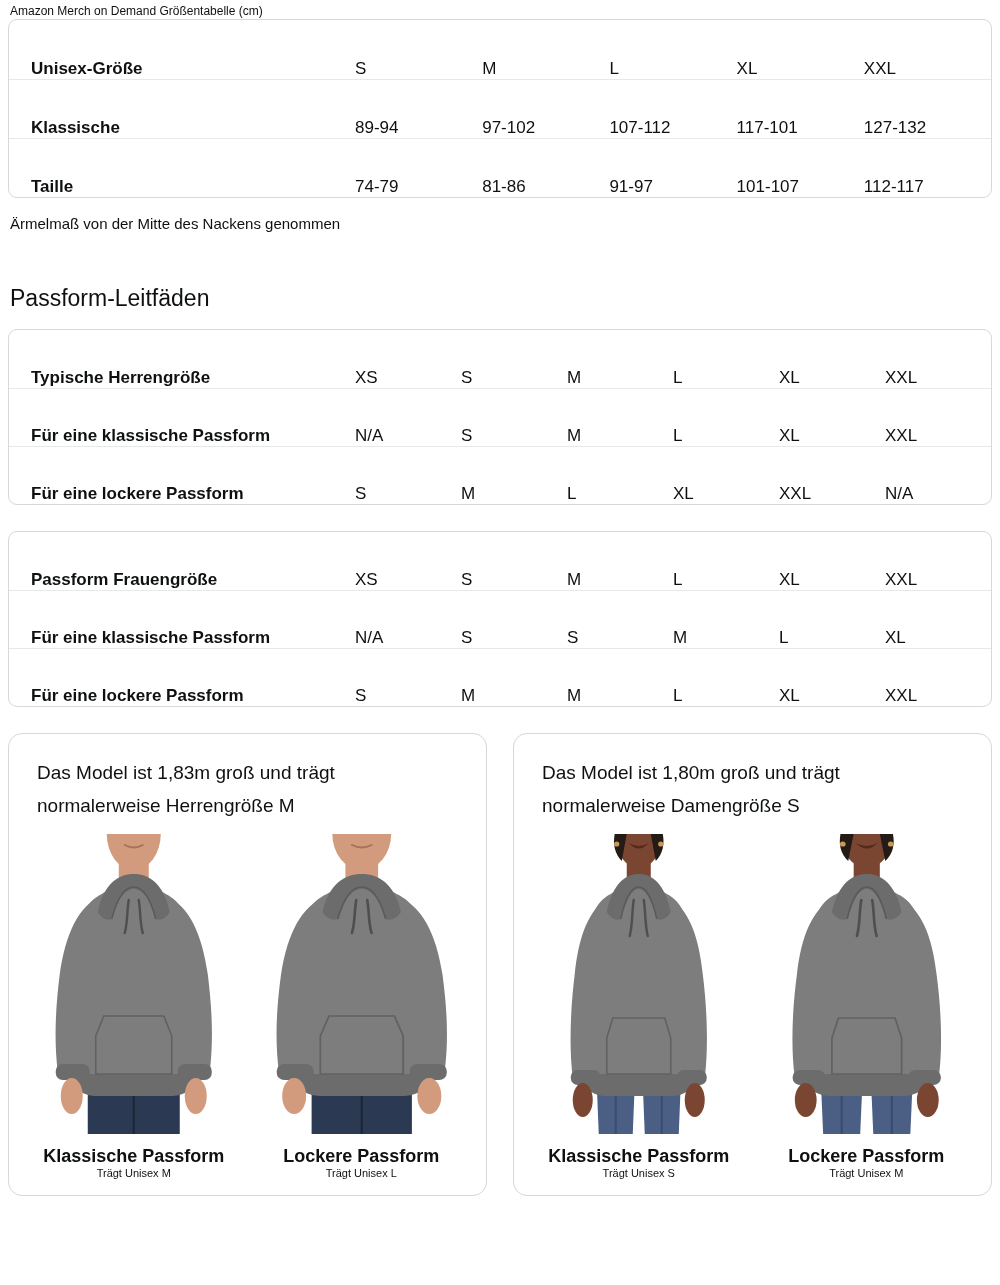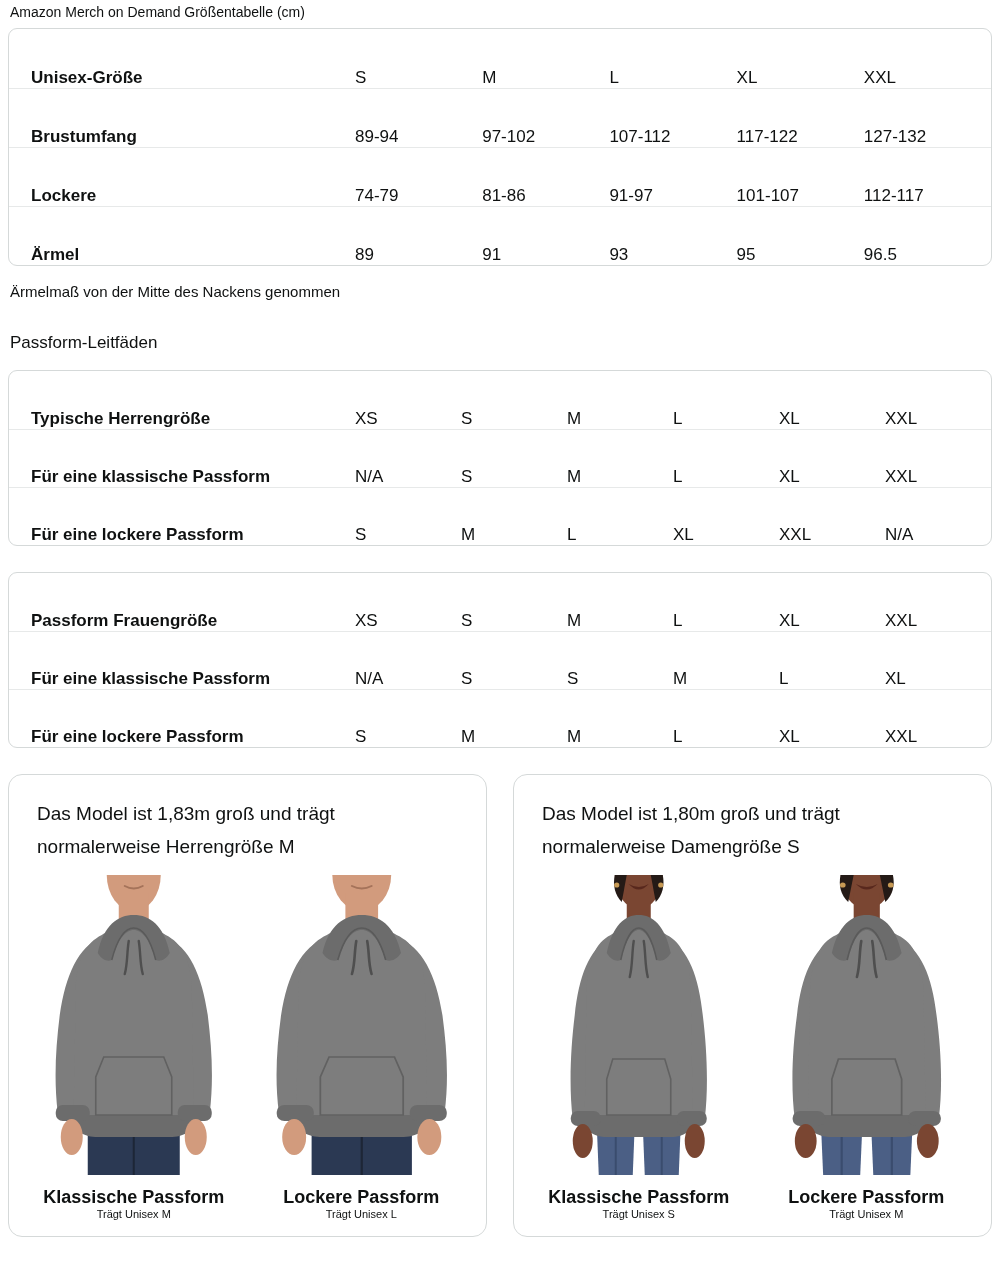--- a/index.html
+++ b/index.html
@@ -19,29 +19,29 @@
     --hair:#241a16;
   }
   *{box-sizing:border-box;}
   html,body{margin:0;padding:0;background:#fff;}
   body{
     width:1000px;height:1285px;overflow:hidden;
     color:var(--text);
     font-family:"Liberation Sans","DejaVu Sans",sans-serif;
   }
   .page{padding:2px 8px 0 8px;}
-  .title{font-size:14px;font-weight:400;margin:2px 0 8px 2px;}
+  .title{font-size:12px;font-weight:400;margin:2px 0 1px 2px;}
   .tbl{border:1px solid var(--border);border-radius:9px;background:#fff;overflow:hidden;}
   .tbl .row{display:flex;align-items:flex-end;height:59px;border-top:1px solid var(--divider);}
   .tbl .row:first-child{border-top:none;}
   .fit .row{height:58px;}
   .cell-label{flex:0 0 346px;padding-left:22px;font-weight:700;font-size:17px;}
   .cell{flex:1;font-size:17px;}
   .note{font-size:15px;margin:17px 0 0 2px;}
-  .section-title{font-size:17px;font-weight:400;margin:33px 0 17px 2px;}
+  .section-title{font-size:23px;font-weight:400;margin:53px 0 17px 2px;}
   .fit + .fit{margin-top:26px;}
   .cards{display:flex;gap:26px;margin-top:26px;border-radius:28px;}
   .card{flex:1;border:1px solid var(--border);border-radius:14px;padding:22px 22px 16px 22px;}
   .card-desc{font-size:19px;line-height:33px;max-width:382px;margin:0 0 12px 6px;}
   .models{display:flex;gap:22px;justify-content:space-between;}
   .model{flex:1;display:flex;flex-direction:column;align-items:center;min-width:0;}
   .model svg{width:100%;max-width:206px;height:300px;display:block;}
   .model.loose svg{transform:scaleX(1.09);transform-origin:50% 100%;}
   .caption-name{font-size:18px;font-weight:700;margin-top:12px;text-align:center;white-space:nowrap;}
   .caption-size{font-size:11px;text-align:center;white-space:nowrap;}
@@ -73,42 +73,34 @@
   <div class="tbl">
     <div class="row">
       <div class="cell-label">Unisex-Größe</div>
       <div class="cell">S</div>
       <div class="cell">M</div>
       <div class="cell">L</div>
       <div class="cell">XL</div>
       <div class="cell">XXL</div>
     </div>
     <div class="row">
-      <div class="cell-label">Brustumfang</div>
+      <div class="cell-label">Klassische</div>
       <div class="cell">89-94</div>
       <div class="cell">97-102</div>
       <div class="cell">107-112</div>
-      <div class="cell">117-122</div>
+      <div class="cell">117-101</div>
       <div class="cell">127-132</div>
     </div>
     <div class="row">
-      <div class="cell-label">Lockere</div>
+      <div class="cell-label">Taille</div>
       <div class="cell">74-79</div>
       <div class="cell">81-86</div>
       <div class="cell">91-97</div>
       <div class="cell">101-107</div>
       <div class="cell">112-117</div>
-    </div>
-    <div class="row">
-      <div class="cell-label">Ärmel</div>
-      <div class="cell">89</div>
-      <div class="cell">91</div>
-      <div class="cell">93</div>
-      <div class="cell">95</div>
-      <div class="cell">96.5</div>
     </div>
   </div>
 
   <div class="note">Ärmelmaß von der Mitte des Nackens genommen</div>
 
   <div class="section-title">Passform-Leitfäden</div>
 
   <div class="tbl fit">
     <div class="row">
       <div class="cell-label">Typische Herrengröße</div>

